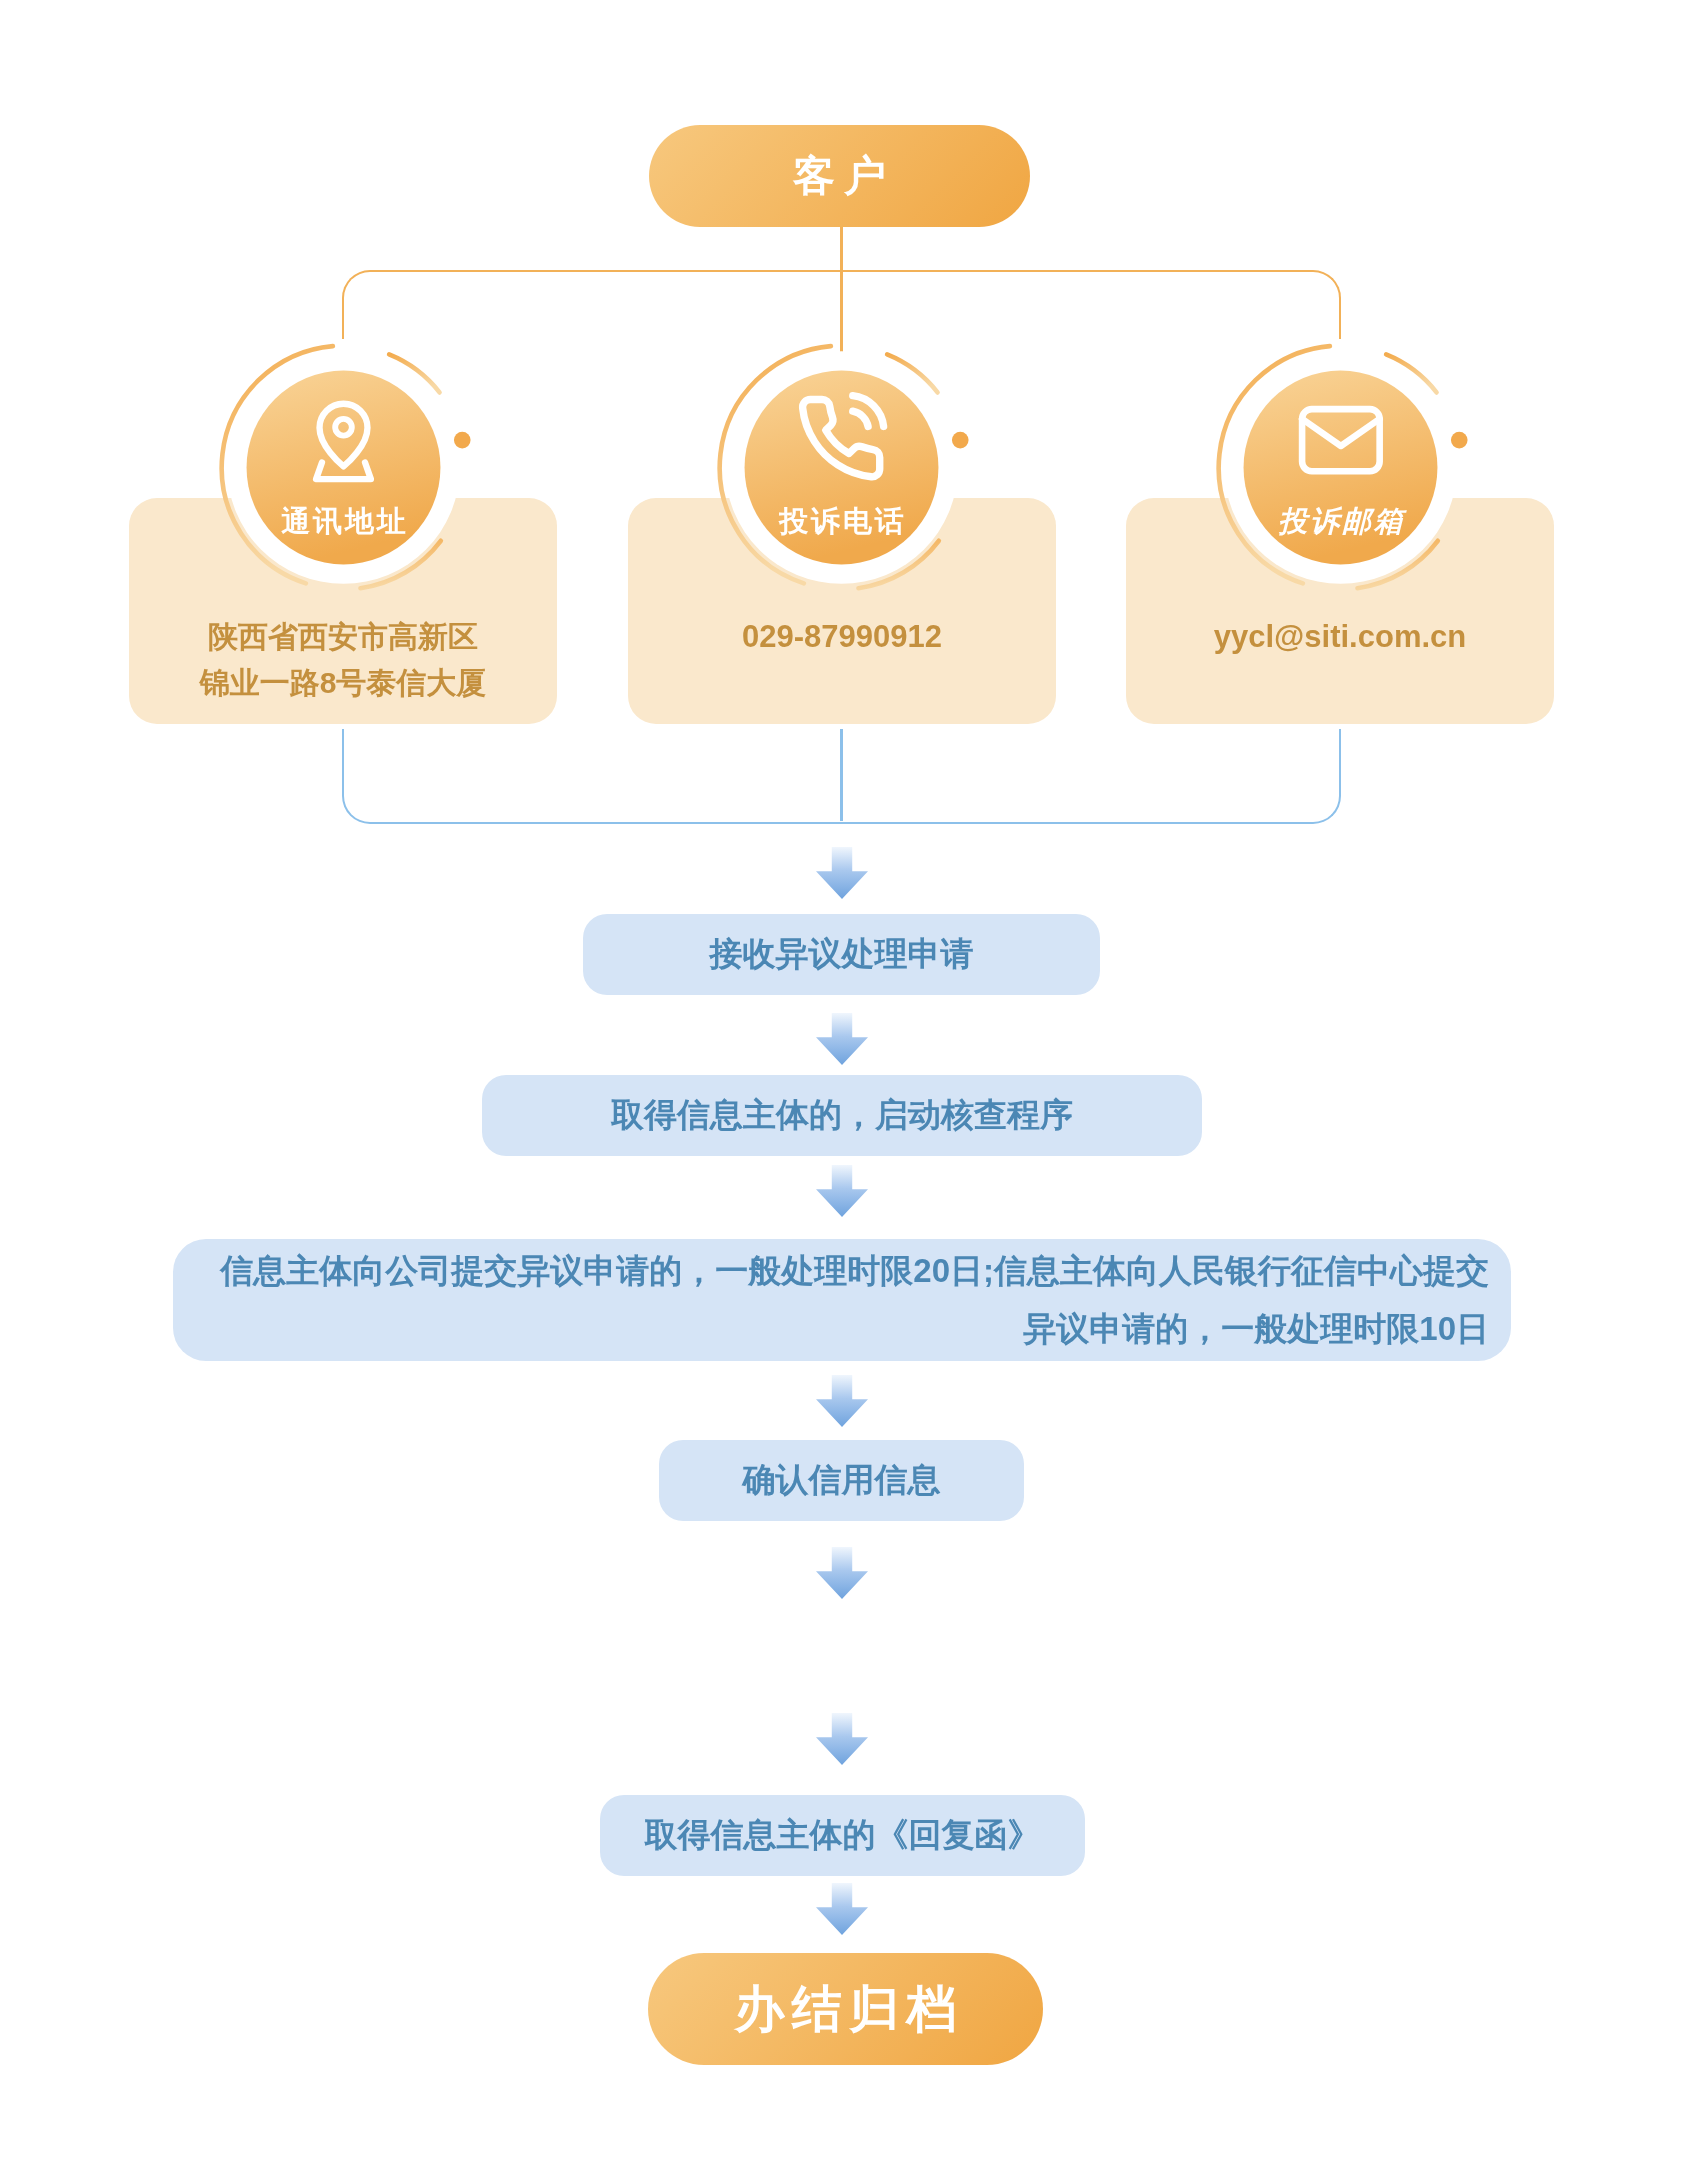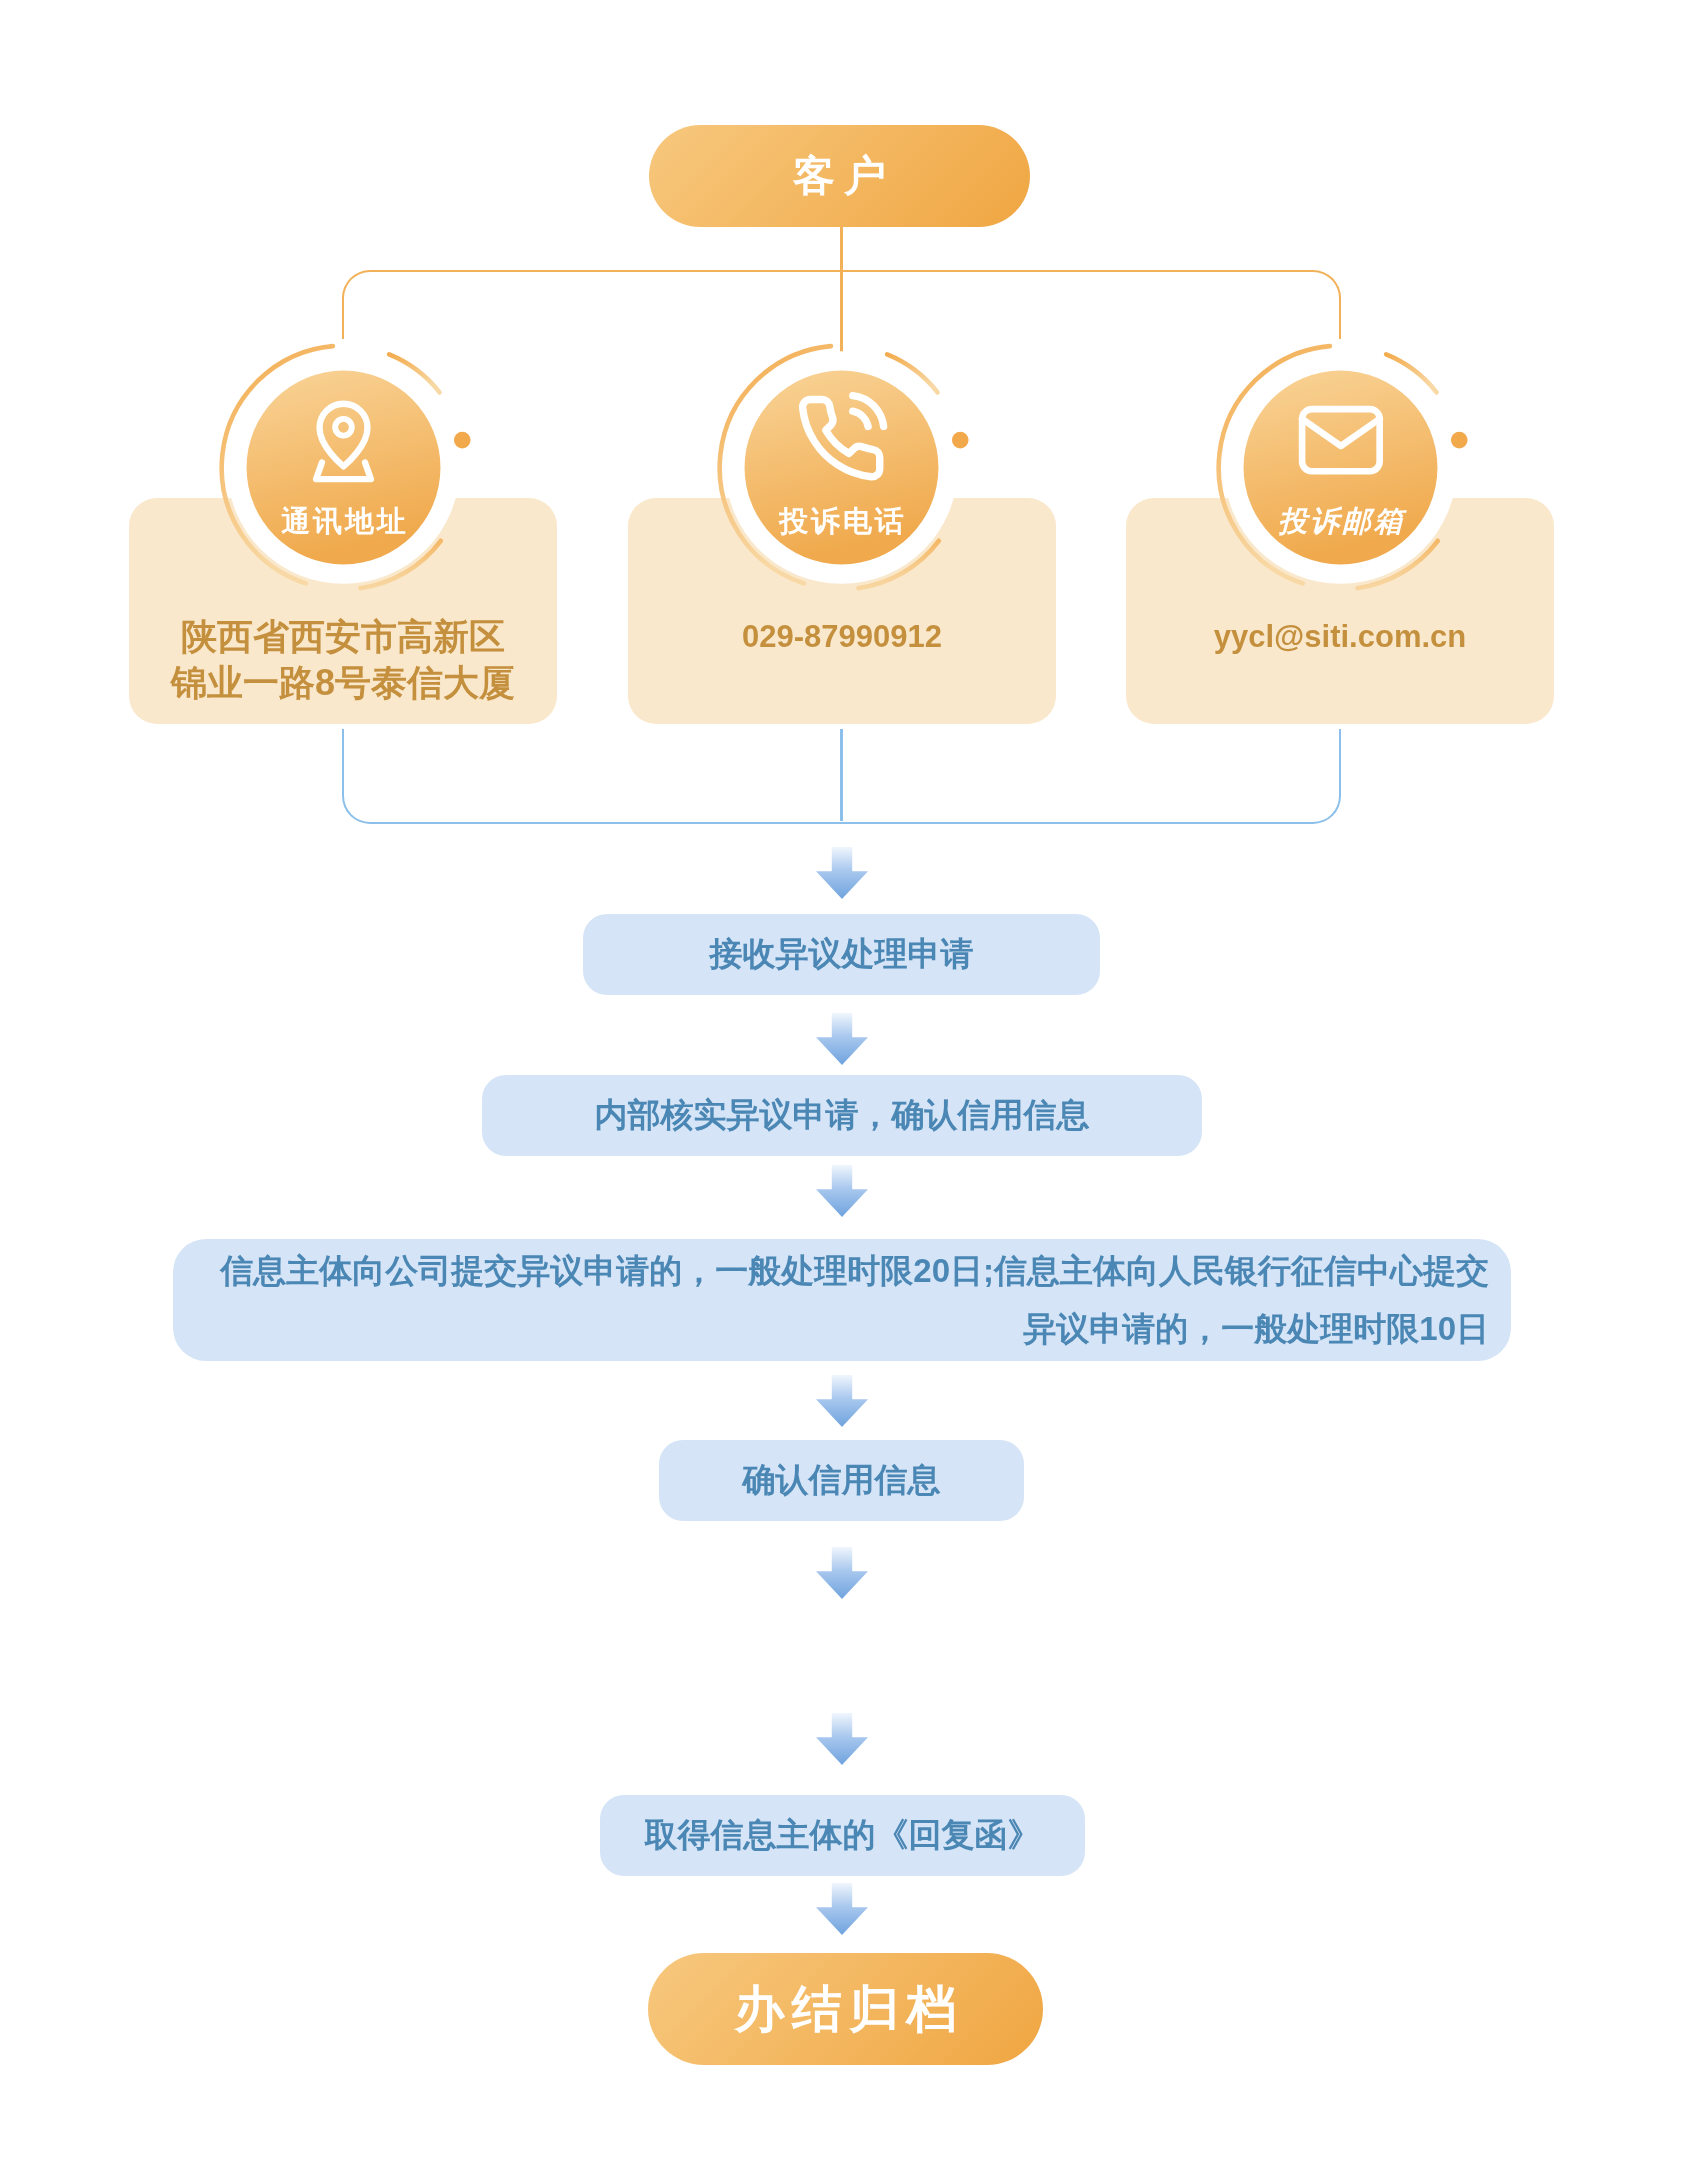--- a/index.html
+++ b/index.html
@@ -24,21 +24,21 @@
 
   .oline{position:absolute;width:2.8px;background:var(--orange-line);}
   .obracket{position:absolute;box-sizing:border-box;left:342px;top:270px;width:999px;height:69px;
             border:2.8px solid var(--orange-line);border-bottom:none;border-radius:28px 28px 0 0;}
   .bline{position:absolute;width:2.8px;background:var(--blue-line);}
   .bbracket{position:absolute;box-sizing:border-box;left:342px;top:729px;width:999px;height:95px;
             border:2.8px solid var(--blue-line);border-top:none;border-radius:0 0 28px 28px;}
 
   .card{position:absolute;top:498px;width:428px;height:226px;border-radius:28px;background:var(--card-bg);}
   .card-text{position:absolute;left:0;right:0;text-align:center;font-weight:bold;color:var(--card-text);}
-  .card-text.two{top:116px;font-size:36px;line-height:46px;}
+  .card-text.two{top:116px;font-size:30px;line-height:46px;}
   .card-text.one{top:116px;font-size:31px;line-height:46px;}
 
   .contact-node{position:absolute;top:329px;width:277px;height:277px;}
   .contact-label{position:absolute;top:502px;width:277px;text-align:center;color:#ffffff;
                  font-weight:bold;font-size:29px;letter-spacing:2.8px;text-indent:2.8px;}
 
   .step{position:absolute;box-sizing:border-box;display:flex;align-items:center;justify-content:center;
         background:var(--blue-box-bg);border-radius:24px;color:var(--blue-text);
         font-weight:bold;font-size:33px;text-align:right;padding:0 22px;}
   .step.wide{border-radius:33px;line-height:58px;}
@@ -157,21 +157,21 @@
       <polygon points="17,0 39,0 39,26 56,26 28,56 0,26 17,26" fill="url(#gradArrow)"></polygon>
     </svg>
   <svg class="flow-arrow" style="top:1713px;" viewBox="0 0 56 56">
       <polygon points="17,0 39,0 39,26 56,26 28,56 0,26 17,26" fill="url(#gradArrow)"></polygon>
     </svg>
   <svg class="flow-arrow" style="top:1883px;" viewBox="0 0 56 56">
       <polygon points="17,0 39,0 39,26 56,26 28,56 0,26 17,26" fill="url(#gradArrow)"></polygon>
     </svg>
 
   <div class="step" style="left:583px;top:914px;width:517px;height:81px;">接收异议处理申请</div>
-  <div class="step" style="left:482px;top:1075px;width:720px;height:81px;">内部核实异议申请，确认信用信息</div>
+  <div class="step" style="left:482px;top:1075px;width:720px;height:81px;">取得信息主体的，启动核查程序</div>
   <div class="step wide" style="left:173px;top:1239px;width:1338px;height:122px;">信息主体向公司提交异议申请的，一般处理时限20日;信息主体向人民银行征信中心提交异议申请的，一般处理时限10日</div>
   <div class="step" style="left:659px;top:1440px;width:365px;height:81px;">确认信用信息</div>
   <div class="step" style="left:600px;top:1783px;width:485px;height:81px;margin-top:12px;">取得信息主体的《回复函》</div>
 
   <div class="pill pill-bottom">
     <span>办结归档</span>
   </div>
 
 </div>
 

